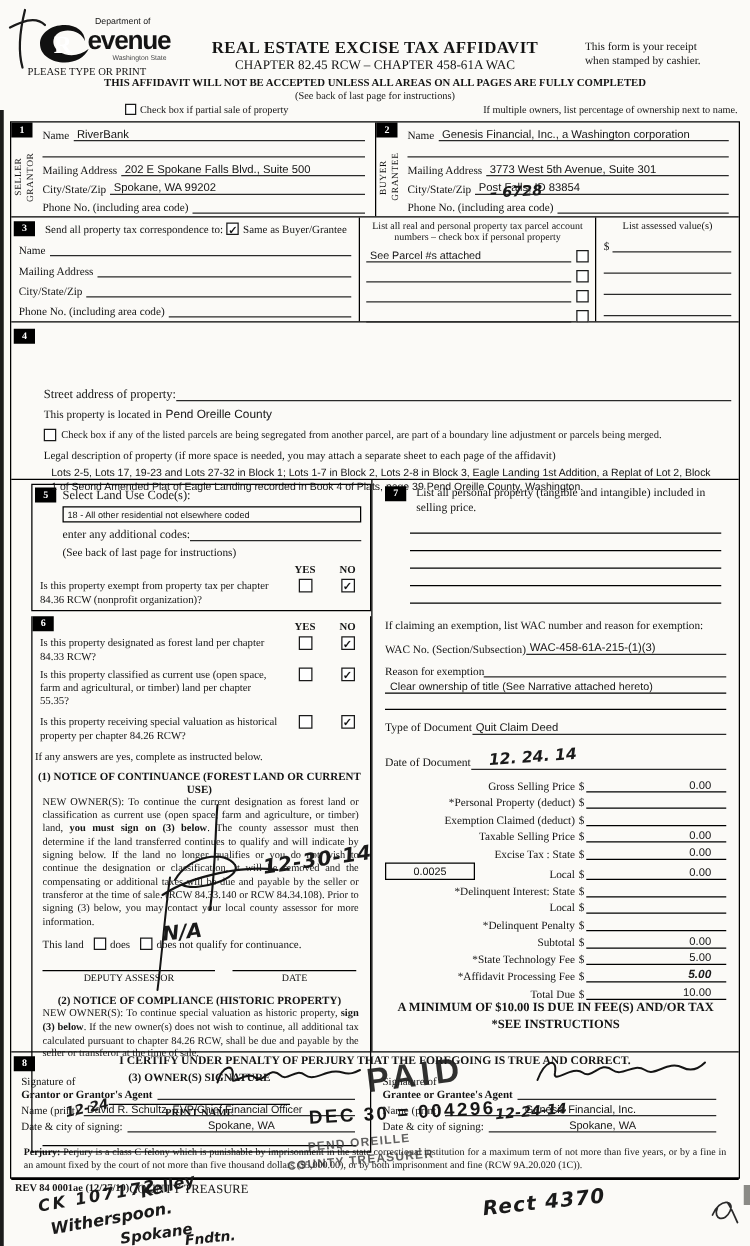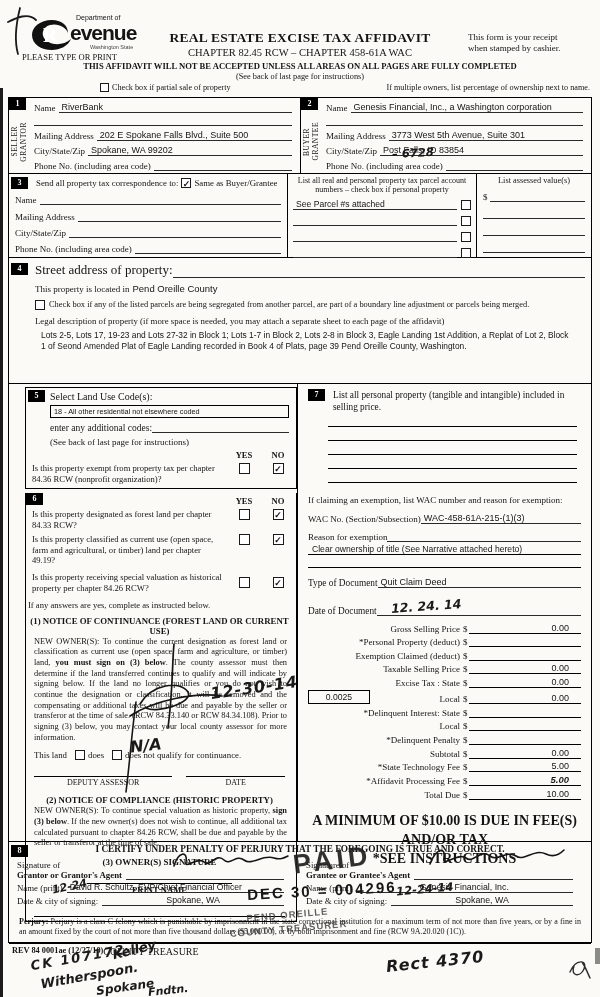--- a/index.html
+++ b/index.html
@@ -67,21 +67,21 @@
   .parcel-line .cb { width:10px; height:10px; }
   .assessed-col { flex:1; padding:2px 6px; font-size:8.3px; }
   .assessed-head { text-align:center; }
   .money-line { display:flex; align-items:flex-end; margin-top:6px; }
   .money-line .u { flex:1; }
   .dollar { font-size:9px; margin-right:2px; }
 
   
   .sec4 { height:126px; padding:4px 6px 0 2px; position:relative; }
   .sec4 .badge { position:absolute; left:2px; top:5px; }
-  .sec4 .lbl { font-size:13px; }
+  .sec4 .lbl { font-size:10px;margin-top:48px; }
   .s4line { display:flex; align-items:flex-end; margin-left:24px; }
   .s4line .u { flex:1; }
   .located { margin:5px 0 0 24px; font-size:9px; display:flex; align-items:baseline; }
   .located .val { font-size:9.5px; }
   .segrow { display:flex; align-items:flex-start; margin:6px 0 0 24px; font-size:8.4px; }
   .segrow .cb { width:10px; height:10px; margin-right:4px; margin-top:0; }
   .legal-lbl { margin:6px 0 0 24px; font-size:8.8px; }
   .legal-val { margin:4px 0 0 30px; font-family:"Liberation Sans", sans-serif; font-size:8.4px; line-height:1.3; padding-right:14px; }
 
   
@@ -135,22 +135,22 @@
   .reasonrow .u { flex:1; }
   .reasonline { border-bottom:1px solid #000; margin-top:1px; font-family:"Liberation Sans", sans-serif; font-size:8.6px; padding:1px 0 0 4px; min-height:12px; }
   .docrow { display:flex; align-items:flex-end; margin-top:9px; }
   .docrow .lbl { font-size:9.3px; }
   .docrow .u { flex:1; }
   .fees { margin-top:6px; }
   .fee-row { display:flex; align-items:flex-end; margin-top:2.1px; min-height:11.5px; }
   .fee-label { width:152px; text-align:right; font-size:9px; display:flex; justify-content:flex-end; align-items:flex-end; flex:none; }
   .fee-dollar { font-size:9px; margin:0 1px 0 3px; }
   .fee-line { flex:1; border-bottom:1px solid #000; text-align:right; font-family:"Liberation Sans", sans-serif; font-size:9px; padding-right:12px; min-height:11px; }
-  .rate-box { border:1.5px solid #000; width:62px; text-align:center; font-family:"Liberation Sans", sans-serif; font-size:8.6px; margin-right:auto; padding:1px 0; }
-  .minnote { text-align:center; font-size:14px; font-weight:bold; margin-top:12px; line-height:1.35; }
+  .rate-box { border:1.5px solid #000; width:72px; text-align:center; font-family:"Liberation Sans", sans-serif; font-size:8.6px; margin-right:auto; padding:1px 0; }
+  .minnote { text-align:center; font-size:10px; font-weight:bold; margin-top:0; line-height:1.35; }
 
   
   .sec8 { height:72px; position:relative; padding:2px 8px 0 8px; border-bottom:none; display:block; }
   .sec8 .badge { position:absolute; left:2px; top:3px; }
   .certify { text-align:center; font-size:9.3px; font-weight:bold; }
   .siggrid { display:flex; margin-top:4px;gap:12px; }
   .sigcol { width:50%; padding-right:10px; }
   .srow { display:flex; align-items:flex-end; margin-top:2px; }
   .srow .two { font-size:8.8px; line-height:1.15; white-space:nowrap; }
   .srow .two b { font-weight:bold; }
@@ -389,29 +389,29 @@
           <div class="qrow">
             <span class="qtext">Is this property designated as forest land per chapter 84.33 RCW?</span>
             <span class="qcb">
                 <span class="cb"></span>
               </span>
             <span class="qcb">
                 <span class="cb">✓</span>
               </span>
           </div>
           <div class="qrow">
-            <span class="qtext">Is this property classified as current use (open space, farm and agricultural, or timber) land per chapter 49.19?</span>
+            <span class="qtext">Is this property classified as current use (open space, farm and agricultural, or timber) land per chapter 55.35?</span>
             <span class="qcb">
                 <span class="cb"></span>
               </span>
             <span class="qcb">
                 <span class="cb">✓</span>
               </span>
           </div>
-          <div class="qrow" style="margin-top:6px;align-items:center;">
+          <div class="qrow" style="margin-top:6px;">
             <span class="qtext">Is this property receiving special valuation as historical property per chapter 84.26 RCW?</span>
             <span class="qcb">
                 <span class="cb"></span>
               </span>
             <span class="qcb">
                 <span class="cb">✓</span>
               </span>
           </div>
           <div class="cont-note">If any answers are yes, complete as instructed below.</div>
           <div class="cont-title">(1)  NOTICE OF CONTINUANCE  (FOREST LAND OR CURRENT USE)</div>

